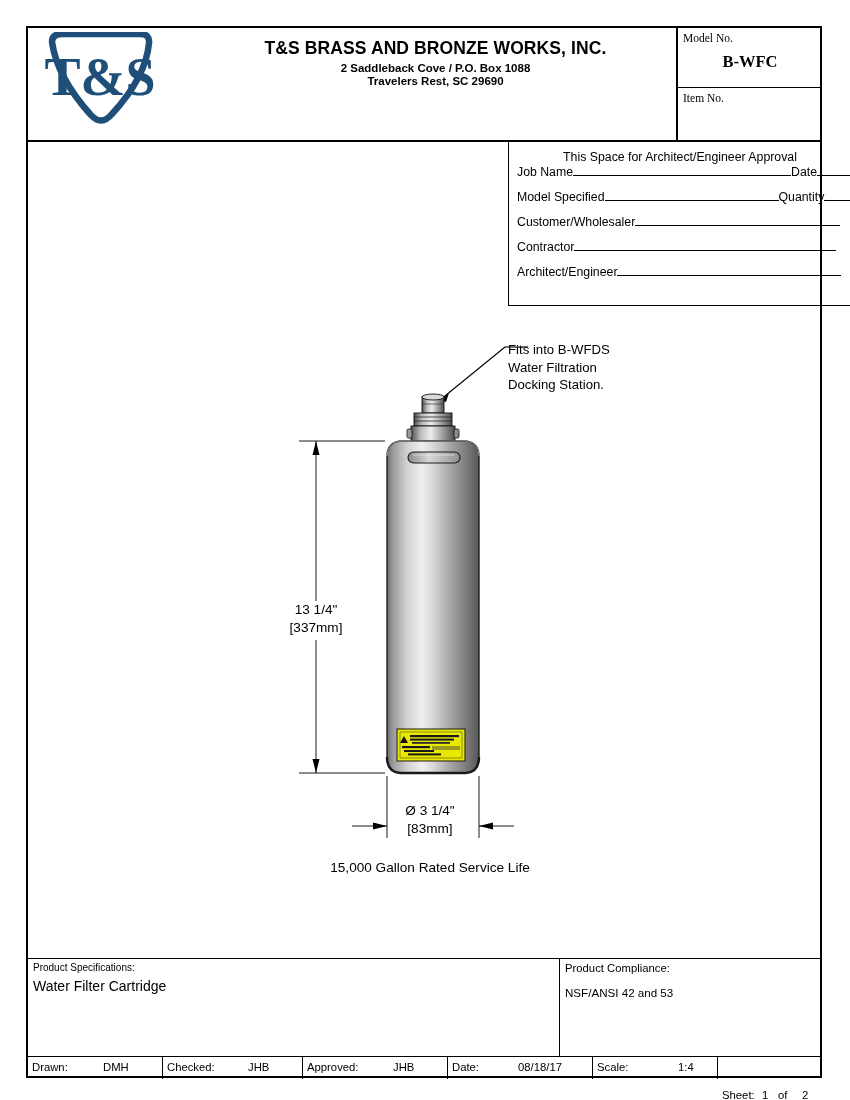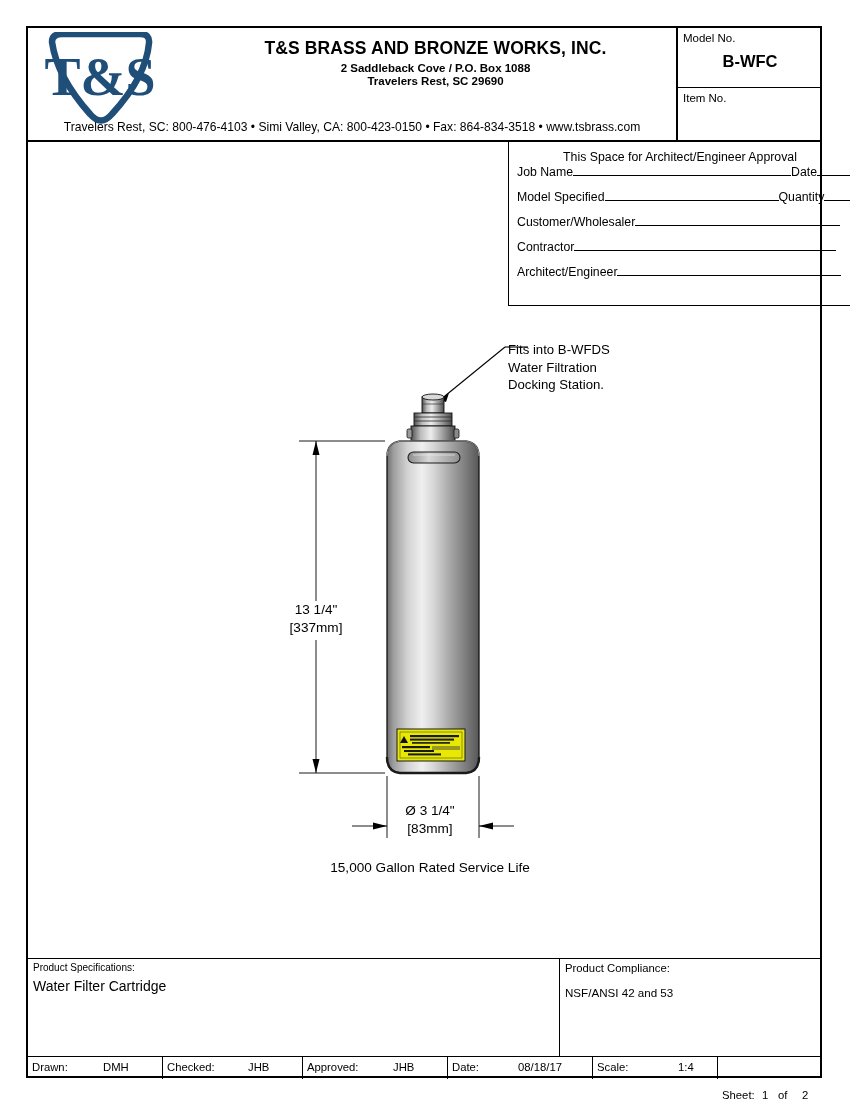--- a/index.html
+++ b/index.html
@@ -15,21 +15,21 @@
   .logo-cell{position:absolute;left:0;top:0;width:145px;height:105px;}
   .logo-svg{position:absolute;left:14px;top:4px;}
   .company{position:absolute;left:145px;top:10px;width:525px;text-align:center;}
   .company .name{font-size:17.5px;font-weight:bold;letter-spacing:.1px;}
   .company .addr{font-size:11.5px;font-weight:bold;line-height:12.6px;margin-top:3px;}
   .contact{position:absolute;left:0;top:92px;width:648px;text-align:center;font-size:12.1px;}
 
   .hdr-hline{position:absolute;left:0;top:112px;width:792px;height:2px;background:#000;}
 
   
-  .model-box{position:absolute;left:648px;top:0;width:171px;height:112px;border-left:2px solid #000;box-sizing:border-box;}
+  .model-box{position:absolute;left:648px;top:0;width:171px;height:112px;border-left:2px solid #000;box-sizing:border-box;font-family:Liberation Serif, serif;}
   .model-top{position:absolute;left:0;top:0;width:144px;height:60px;border-bottom:1.6px solid #000;box-sizing:border-box;}
   .model-lbl{position:absolute;left:5px;top:4px;font-size:11.5px;}
   .model-val{position:absolute;left:0;top:24px;width:144px;text-align:center;font-size:16.5px;font-weight:bold;}
   .item-lbl{position:absolute;left:5px;top:64px;font-size:11.5px;text-align:right;}
 
   
   .approval{position:absolute;left:476px;top:142px;width:344px;height:164px;border:1.6px solid #000;border-top:none;box-sizing:border-box;margin-left:32px;}
   .appr-title{text-align:center;font-size:12.3px;margin-top:8px;}
   .appr-row{position:relative;font-size:12.3px;height:25px;margin-left:8px;white-space:nowrap;}
   .appr-row .lbl{display:inline;}
@@ -76,21 +76,20 @@
     </div>
 
     <div class="company">
       <div class="name">T&amp;S BRASS AND BRONZE WORKS, INC.</div>
       <div class="addr">
         <div>2 Saddleback Cove / P.O. Box 1088</div>
         <div>Travelers Rest, SC  29690</div>
       </div>
     </div>
 
-    <div class="contact">Travelers Rest, SC: 800-476-4103 • Simi Valley, CA: 800-423-0150 • Fax: 864-834-3518 • www.tsbrass.com</div>
 
     <div class="hdr-hline"></div>
 
     <div class="model-box">
       <div class="model-top"></div>
       <div class="model-lbl">Model No.</div>
       <div class="model-val">B-WFC</div>
       <div class="item-lbl">Item No.</div>
     </div>
   </div>

